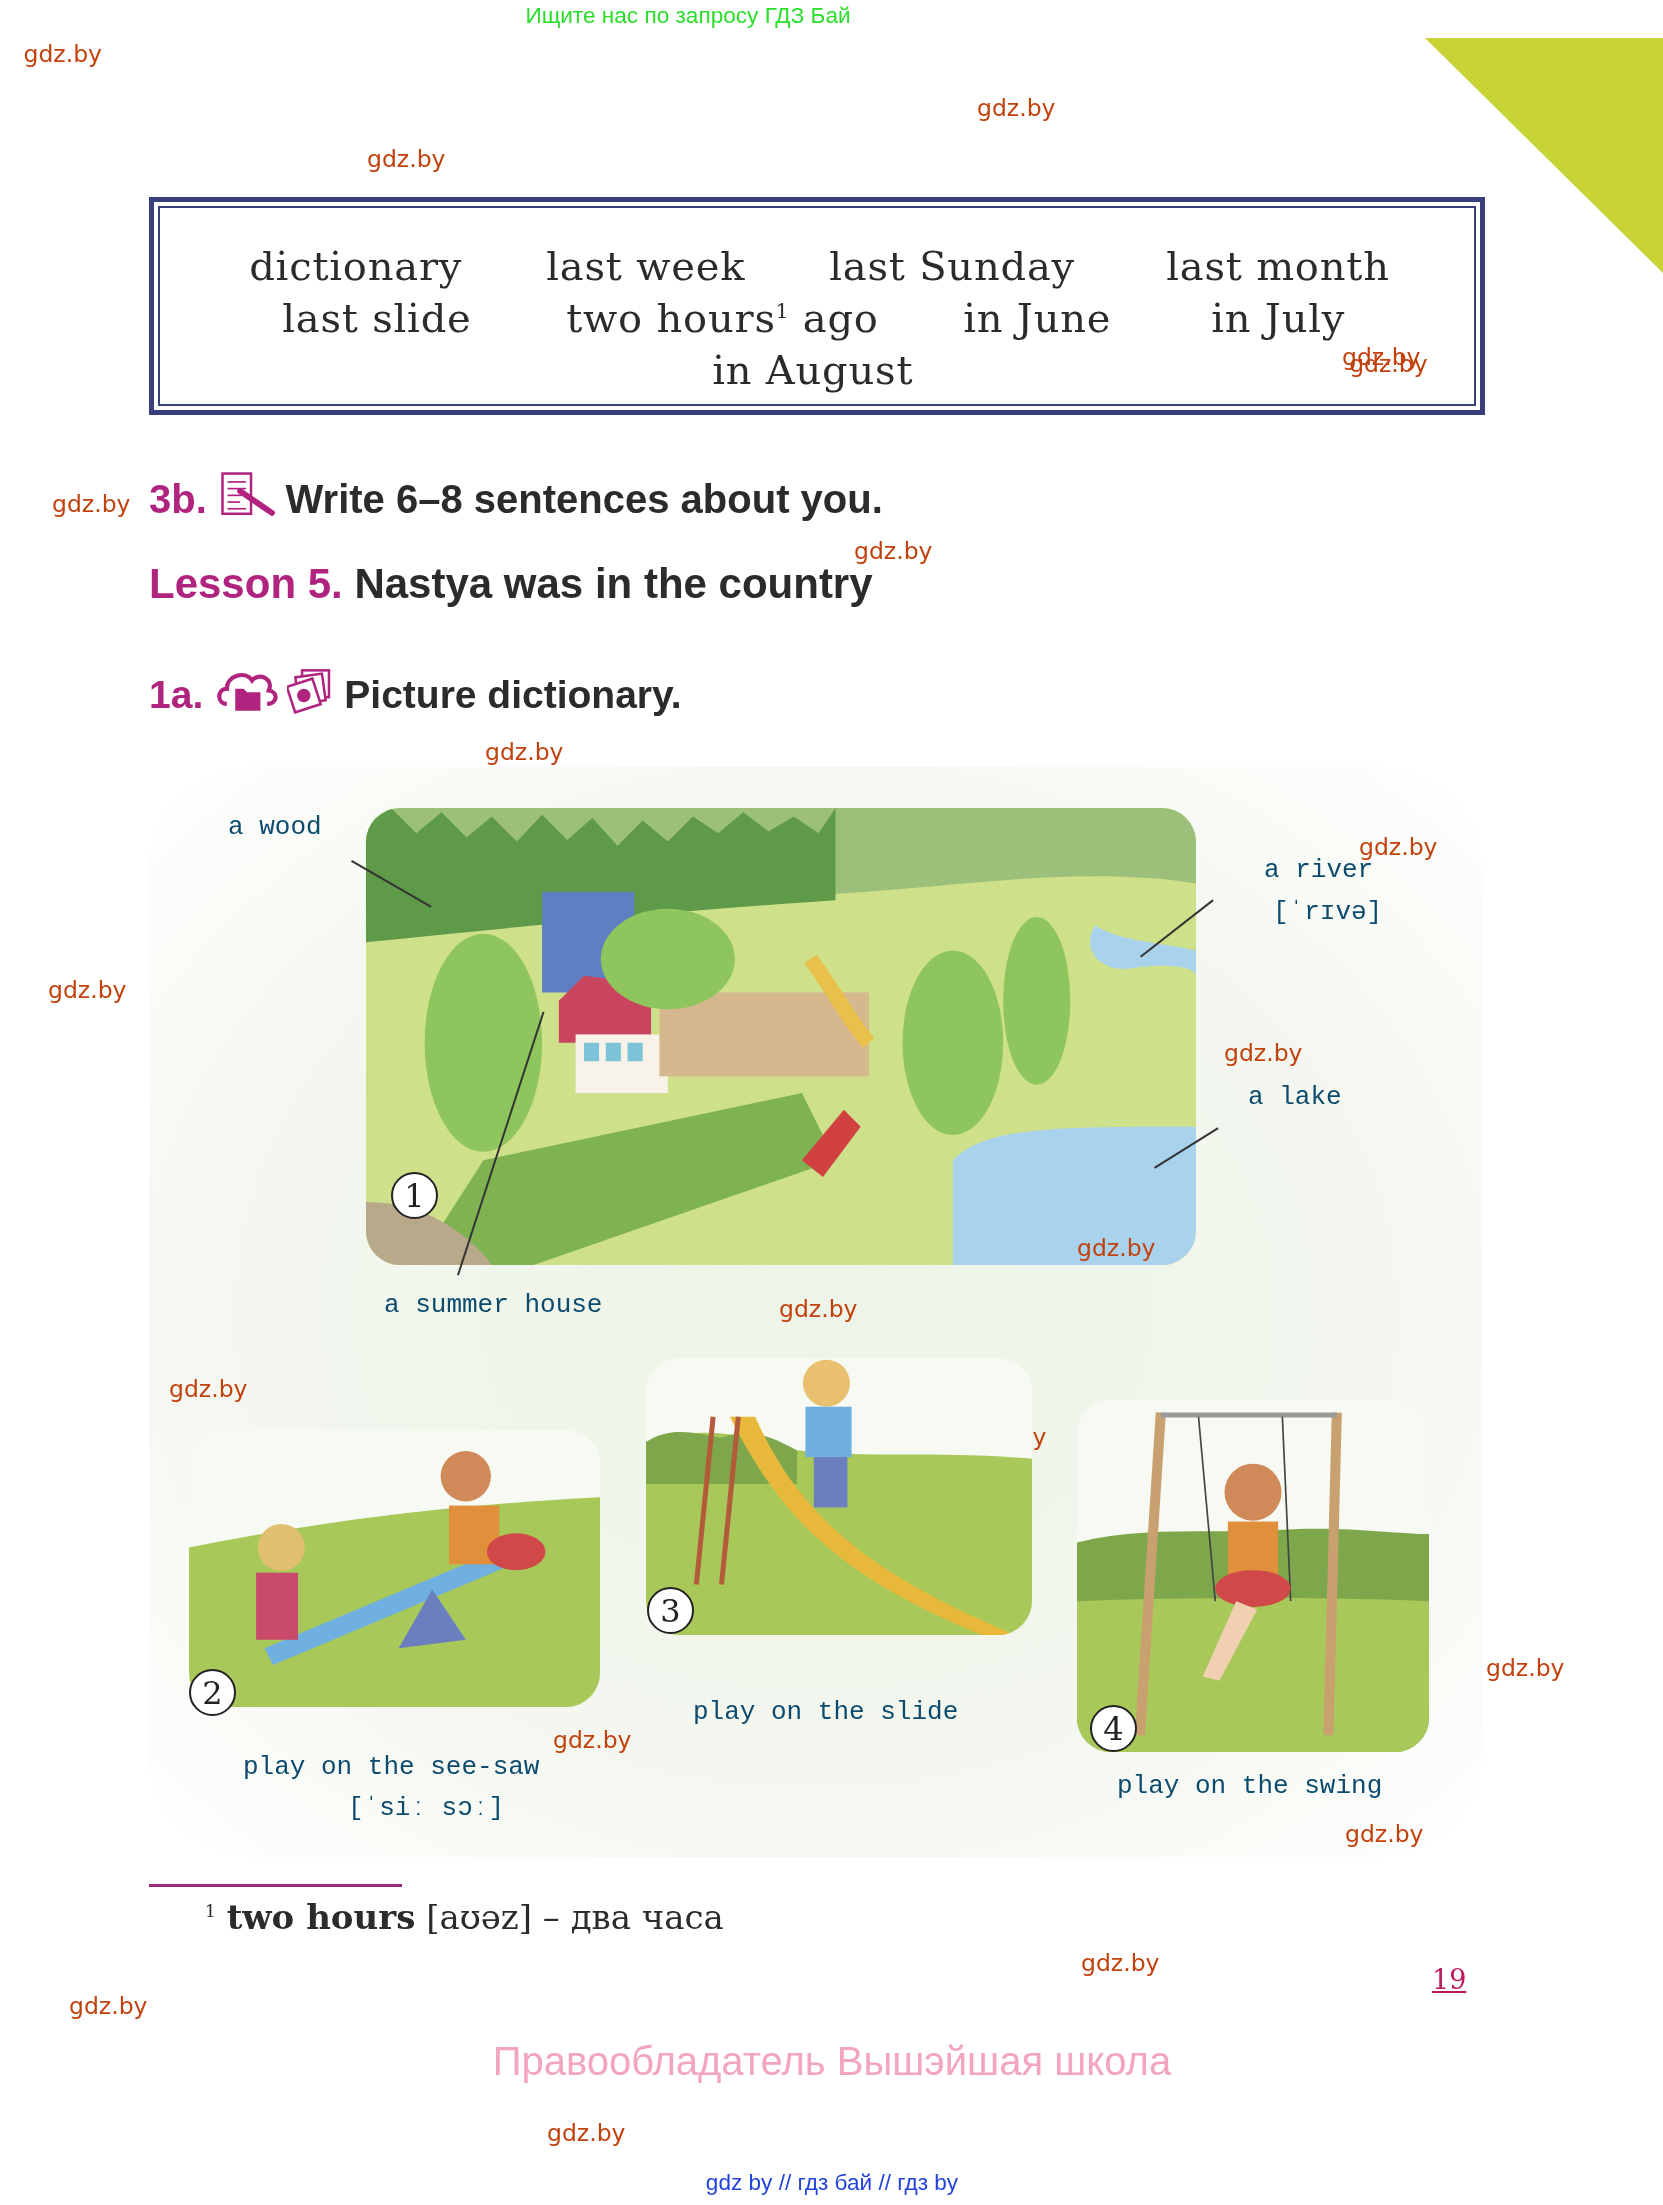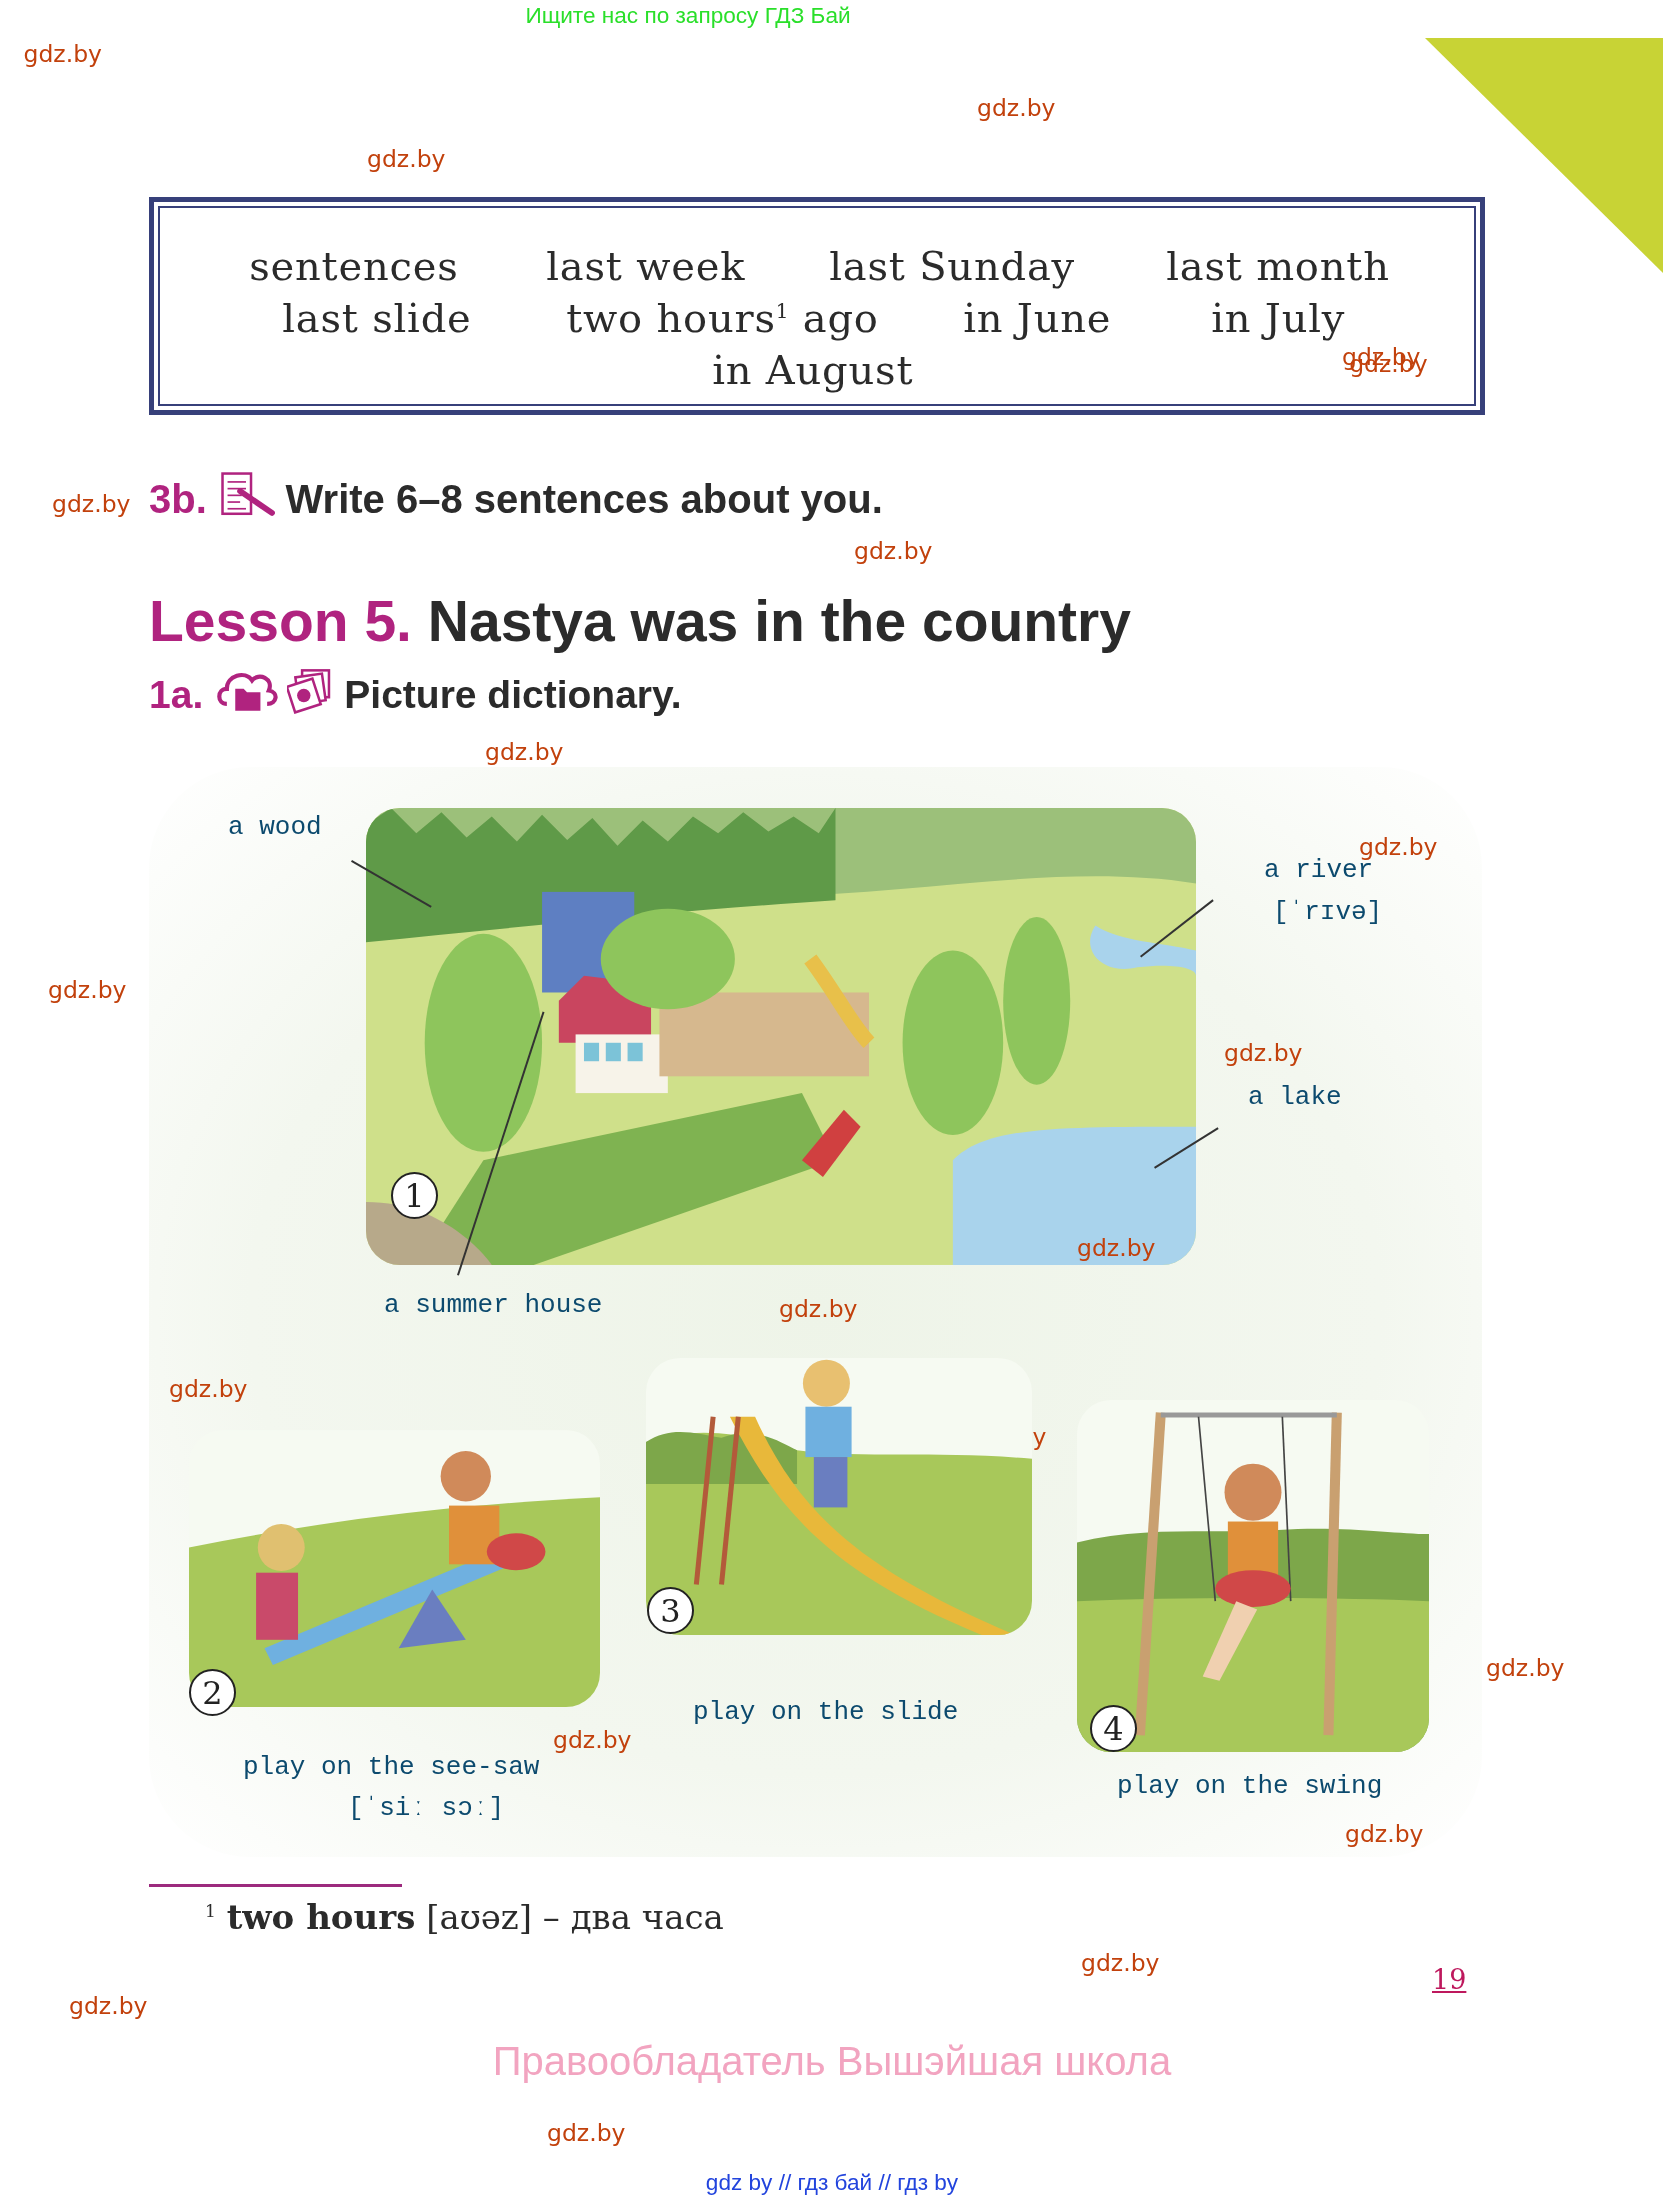--- a/index.html
+++ b/index.html
@@ -9,21 +9,21 @@
   .top-note { position:absolute; left:0; width:1376px; top:3.4px; text-align:center; font-size:22.6px; color:#2adf2a; font-family:"Liberation Sans", sans-serif; }
   .triangle { position:absolute; left:1425px; top:38px; width:0; height:0;
               border-top:235px solid #c8d335; border-left:238px solid transparent; }
   .wordbox { position:absolute; left:149px; top:197px; width:1336px; height:218px; box-sizing:border-box;
              border:5.9px solid #37407a; padding:4.2px; }
   .wordbox-inner { width:100%; height:100%; box-sizing:border-box; border:2.5px solid #37407a; position:relative; }
   .word { position:absolute; font-family:"DejaVu Serif", serif; font-size:40px; color:#2b2b2b; white-space:nowrap; letter-spacing:0.8px; }
   sup { font-size:0.5em; vertical-align:super; line-height:0; }
   .task { position:absolute; font-family:"Liberation Sans", sans-serif; font-weight:bold; white-space:nowrap; display:flex; align-items:center; }
   .num { color:#b0237f; }
-  .lesson-title { position:absolute; left:149px; top:560px; font-weight:bold; font-size:57px; white-space:nowrap; font-family:"Liberation Sans", sans-serif;margin-top:28px; }
+  .lesson-title { position:absolute; left:149px; top:560px; font-weight:bold; font-size:42px; white-space:nowrap; font-family:"Liberation Sans", sans-serif; }
   .panel-bg { position:absolute; left:149px; top:767px; width:1333px; height:1090px; border-radius:101px;
               background:radial-gradient(ellipse at center, #eef4e8 0%, #f3f7ef 60%, #ffffff 100%); }
   .scene { position:absolute; left:366px; top:808px; width:830px; height:457px; border-radius:34px; overflow:hidden; }
   .pic { position:absolute; border-radius:34px; overflow:hidden; }
   .label { position:absolute; font-family:Liberation Mono, monospace; font-size:26px; color:#0c4a6e; white-space:nowrap; }
   .circle-num { position:absolute; width:47px; height:47px; border:2.5px solid #222; border-radius:50%; background:#fff;
                 font-family:"DejaVu Serif", serif; font-size:32px; display:flex; align-items:center; justify-content:center; box-sizing:border-box; color:#222; }
   .leader { position:absolute; height:1.7px; background:#333; transform-origin:0 0; }
   .footnote-rule { position:absolute; left:149px; top:1884px; width:253px; height:3.4px; background:#9c2a7e; }
   .footnote { position:absolute; left:205px; top:1897px; font-family:"DejaVu Serif", serif; font-size:34px; white-space:nowrap; color:#2b2b2b; }
@@ -40,21 +40,21 @@
 <div class="wm" style="left:23.5px;top:40px">gdz.by</div>
 <div class="wm" style="left:977px;top:94px">gdz.by</div>
 <div class="wm" style="left:367px;top:145px">gdz.by</div>
 <div class="wm" style="left:1342px;top:343px">gdz.by</div>
 <div class="wm" style="left:52px;top:490px">gdz.by</div>
 <div class="wm" style="left:854px;top:537px">gdz.by</div>
 <div class="wm" style="left:48px;top:976px">gdz.by</div>
 
 <div class="wordbox">
   <div class="wordbox-inner">
-    <span class="word" style="left:89px;top:35px">sentences</span>
+    <span class="word" style="left:89px;top:35px">dictionary</span>
     <span class="word" style="left:386px;top:35px">last week</span>
     <span class="word" style="left:669px;top:35px">last Sunday</span>
     <span class="word" style="left:1006px;top:35px">last month</span>
 
     <span class="word" style="left:122px;top:87px">last slide</span>
     <span class="word" style="left:406px;top:87px"><span>two hours</span><sup>1</sup> <span>ago</span></span>
     <span class="word" style="left:803px;top:87px">in June</span>
     <span class="word" style="left:1051px;top:87px">in July</span>
 
     <span class="word" style="left:552px;top:139px">in August</span>

